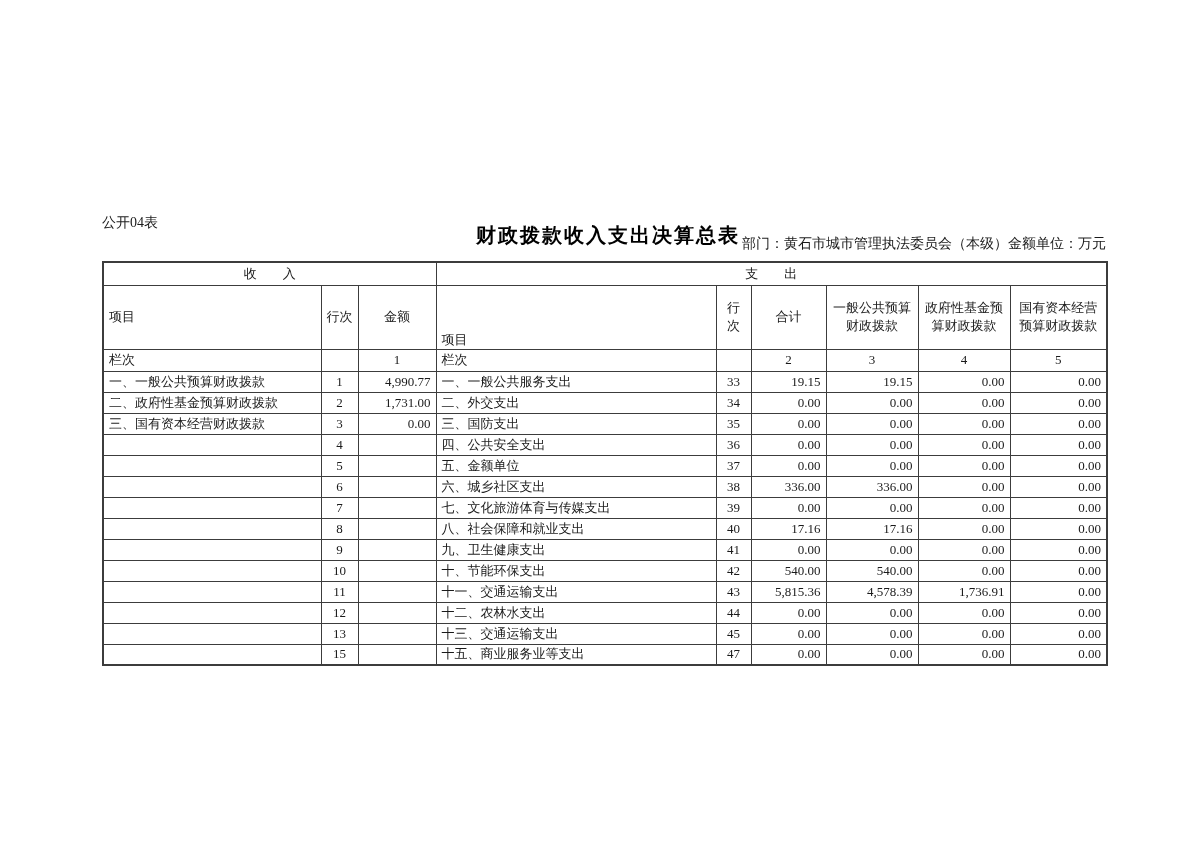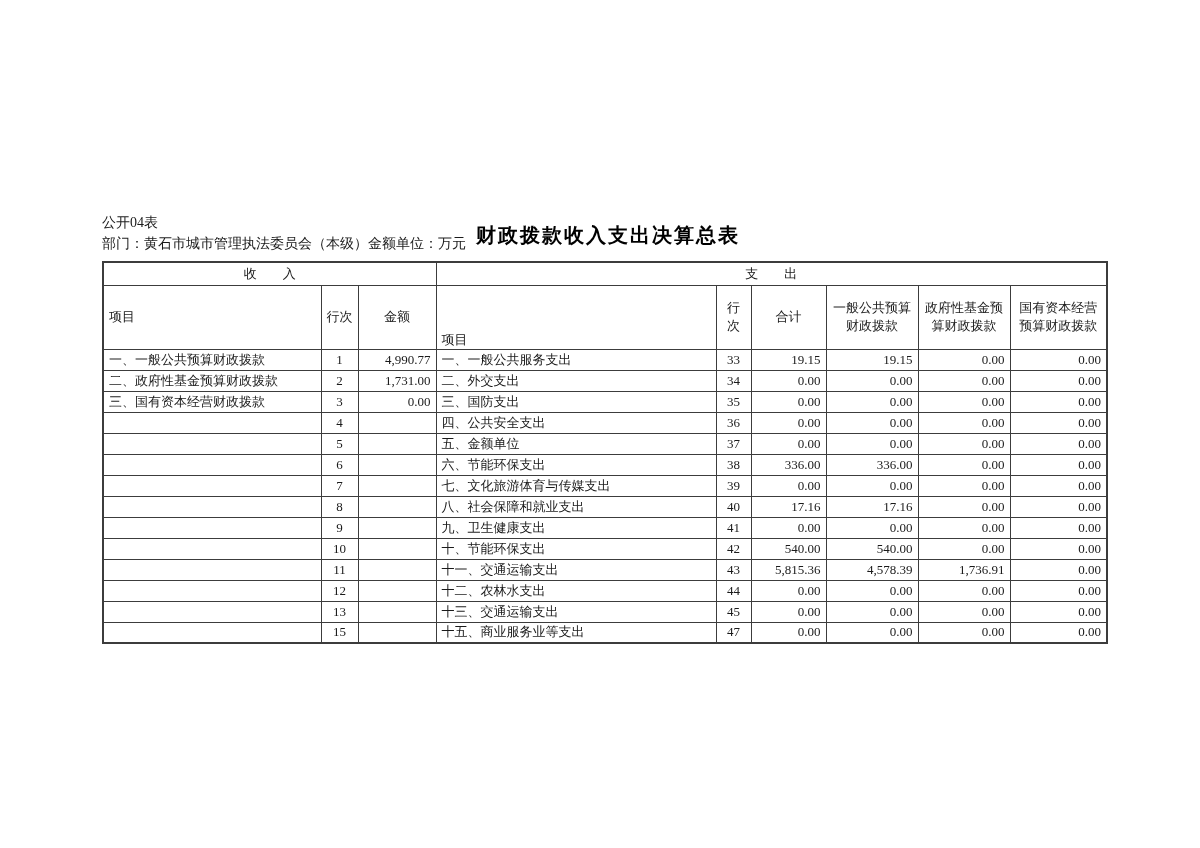--- a/index.html
+++ b/index.html
@@ -17,21 +17,21 @@
     text-align: center;
     font-family: "Liberation Sans", "DejaVu Sans", sans-serif;
     font-weight: bold; font-size: 20px; letter-spacing: 2px; color: #000; margin-top: 40px;
   }
   .sheet-label {
     position: absolute; top: 214px; left: 102px; right: 94px;
     text-align: left; font-size: 14px;
   }
   .meta-line {
     position: absolute; top: 235px; left: 102px; right: 94px;
-    display: flex; justify-content: flex-start;
+    display: flex; justify-content: flex-end;
     font-size: 14px;
   }
 
   table.fin {
     position: absolute; top: 261px; left: 102px;
     border-collapse: collapse; table-layout: fixed;
     width: 1004px;
     border: 2px solid #3c3c3c;
   }
   table.fin th, table.fin td {
@@ -87,20 +87,31 @@
         <th class="l">项目</th>
         <th class="c rowno-head">行次</th>
         <th class="c">金额</th>
         <th class="lb">项目</th>
         <th class="c rowno-head">行次</th>
         <th class="c">合计</th>
         <th class="c">一般公共预算财政拨款</th>
         <th class="c">政府性基金预算财政拨款</th>
         <th class="c">国有资本经营预算财政拨款</th>
       </tr>
+      <tr class="h-lanci">
+        <td class="l">栏次</td>
+        <td class="c"></td>
+        <td class="c">1</td>
+        <td class="l">栏次</td>
+        <td class="c"></td>
+        <td class="c">2</td>
+        <td class="c">3</td>
+        <td class="c">4</td>
+        <td class="c">5</td>
+      </tr>
     </thead>
     <tbody>
         <tr class="data-row">
           <td class="l">一、一般公共预算财政拨款</td>
           <td class="c">1</td>
           <td class="r">4,990.77</td>
           <td class="l">一、一般公共服务支出</td>
           <td class="c">33</td>
           <td class="r">19.15</td>
           <td class="r">19.15</td>
@@ -148,21 +159,21 @@
           <td class="c">37</td>
           <td class="r">0.00</td>
           <td class="r">0.00</td>
           <td class="r">0.00</td>
           <td class="r">0.00</td>
         </tr>
         <tr class="data-row">
           <td class="l"></td>
           <td class="c">6</td>
           <td class="r"></td>
-          <td class="l">六、节能环保支出</td>
+          <td class="l">六、城乡社区支出</td>
           <td class="c">38</td>
           <td class="r">336.00</td>
           <td class="r">336.00</td>
           <td class="r">0.00</td>
           <td class="r">0.00</td>
         </tr>
         <tr class="data-row">
           <td class="l"></td>
           <td class="c">7</td>
           <td class="r"></td>

